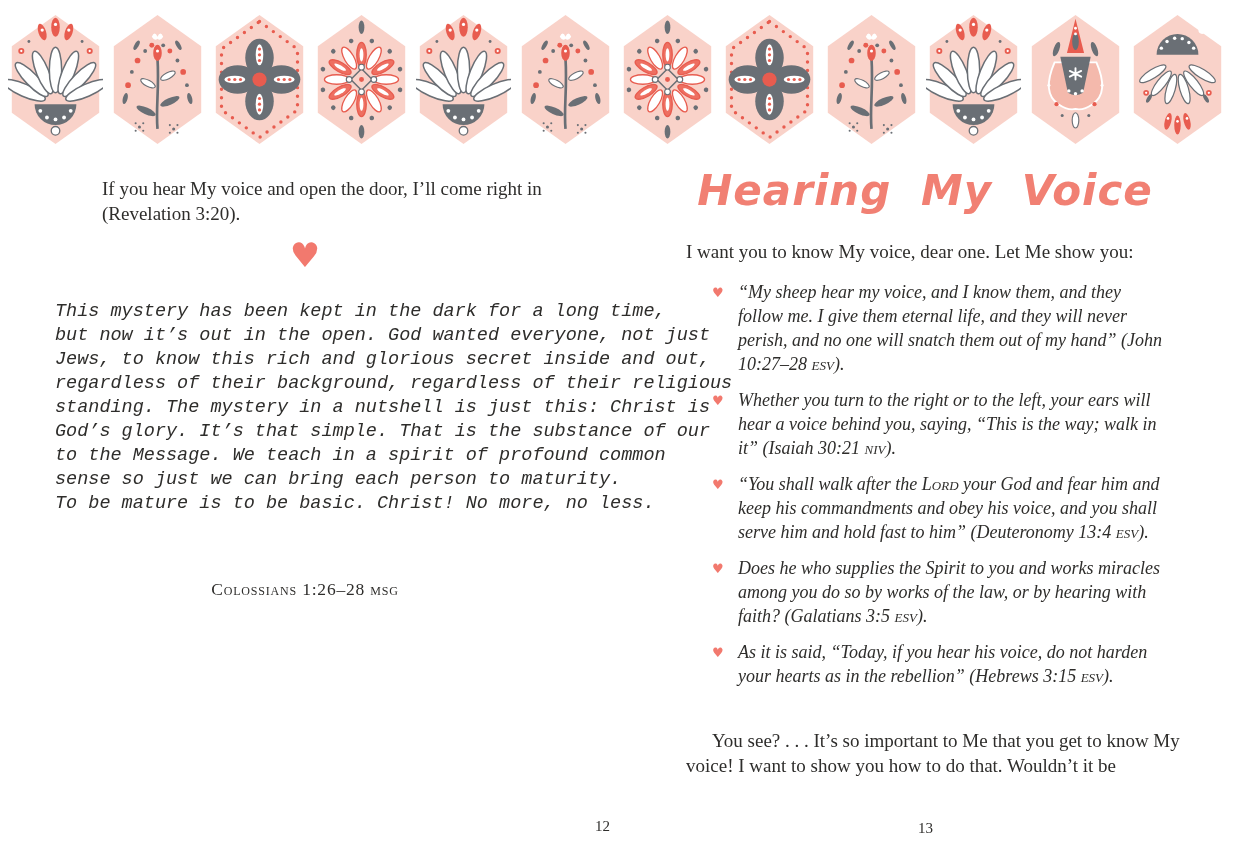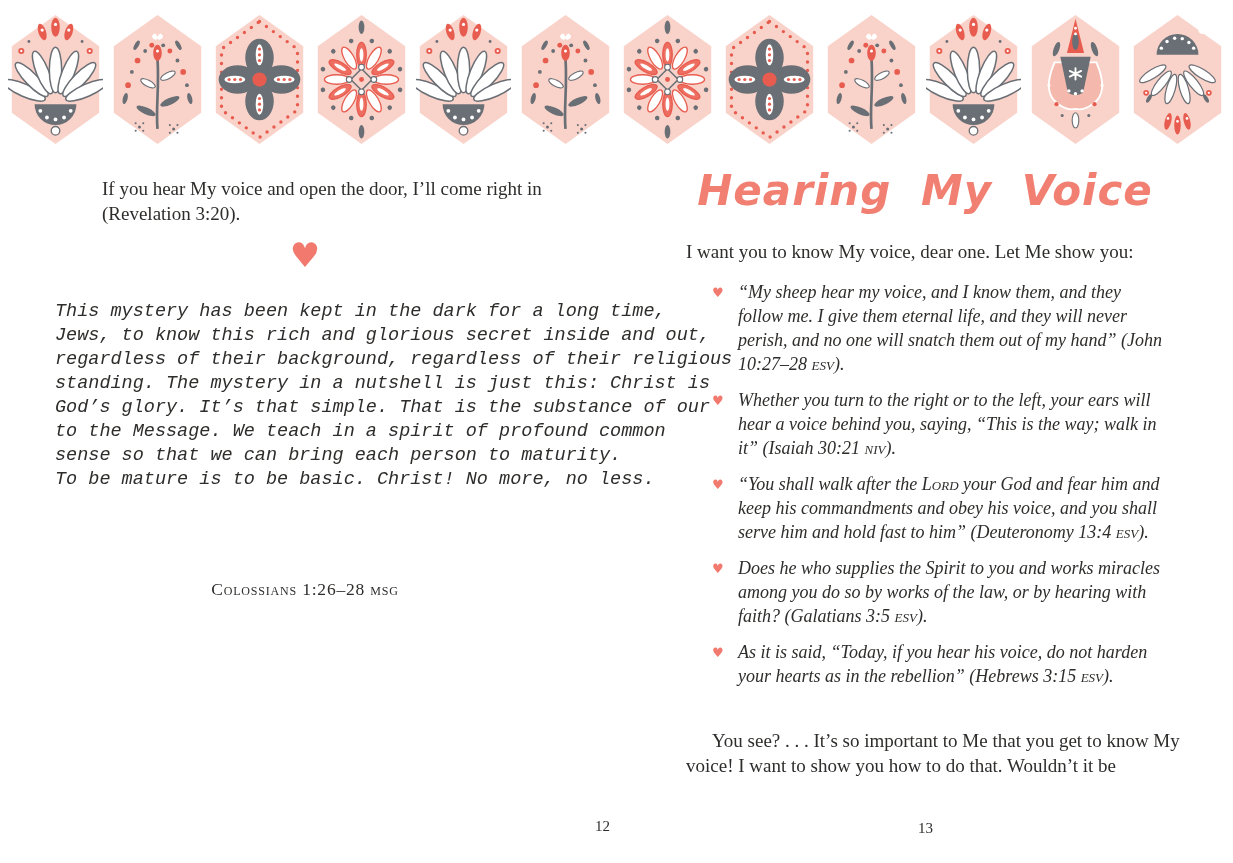--- a/index.html
+++ b/index.html
@@ -450,26 +450,27 @@
           <circle cx="83" cy="84" r="1.2" fill="#fff"></circle>
         </svg>
       </div>
     </div>
 
   <div>
     <p class="left-intro">If you hear My voice and open the door, I’ll come right in (Revelation 3:20).</p>
     <div class="left-heart">♥</div>
     <div class="quote">
         <div>This mystery has been kept in the dark for a long time,</div>
+        <div>but now it’s out in the open. God wanted everyone, not just</div>
         <div>Jews, to know this rich and glorious secret inside and out,</div>
         <div>regardless of their background, regardless of their religious</div>
         <div>standing. The mystery in a nutshell is just this: Christ is</div>
         <div>God’s glory. It’s that simple. That is the substance of our</div>
         <div>to the Message. We teach in a spirit of profound common</div>
-        <div>sense so that we can bring each person to maturity.</div>
+        <div>sense so just we can bring each person to maturity.</div>
         <div>To be mature is to be basic. Christ! No more, no less.</div>
       </div>
     <div class="attribution">Colossians 1:26–28 msg</div>
     <div class="page-num-left">12</div>
   </div>
 
   <div>
     <h1 class="title">Hearing My Voice</h1>
     <p class="right-intro">I want you to know My voice, dear one. Let Me show you:</p>
     <ul class="bullets">

